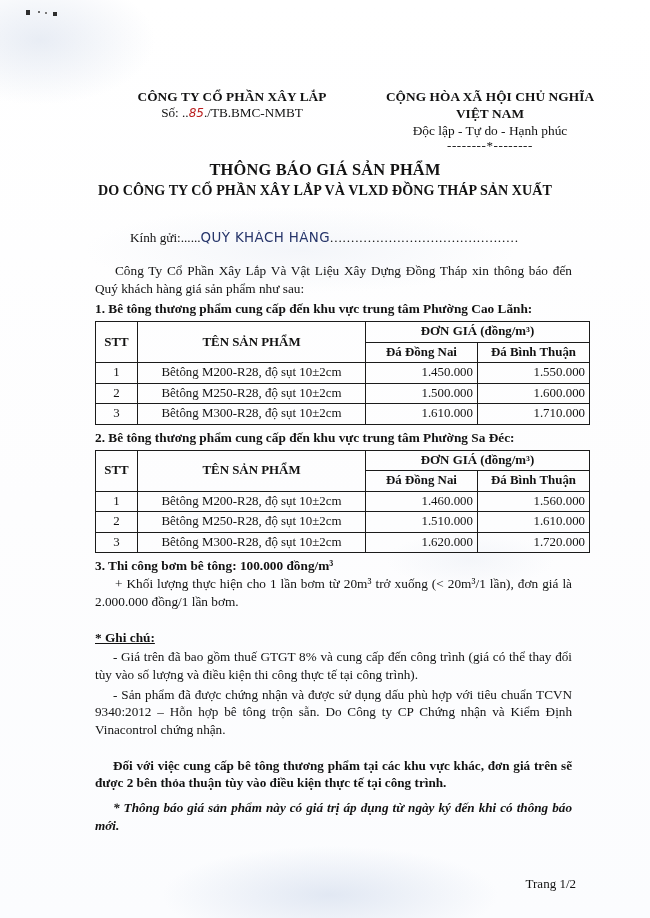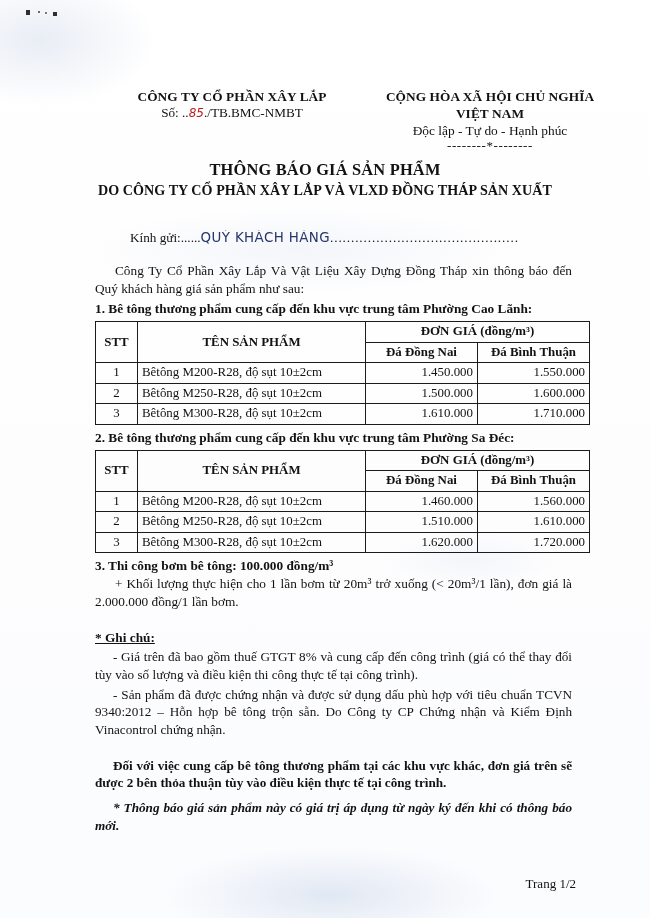--- a/index.html
+++ b/index.html
@@ -150,21 +150,21 @@
     font-size: 12.9px;
     padding: 2px 4px;
     line-height: 1.2;
   }
   table.pt th { font-weight: bold; text-align: center; }
   .c-stt  { width: 42px;  text-align: center; }
   .c-name { width: 228px; }
   .c-p1   { width: 112px; }
   .c-p2   { width: 112px; }
   td.stt  { text-align: center; }
-  td.nm   { text-align: left; padding-left: 10px; }
+  td.nm   { text-align: center; padding-left: 10px; }
   td.pr   { text-align: right; padding-right: 11px; }
   th.span-hdr { padding: 3px 4px; }
 
   .footer {
     position: absolute;
     bottom: 26px;
     right: 74px;
     font-size: 13px;
   }
 </style>

